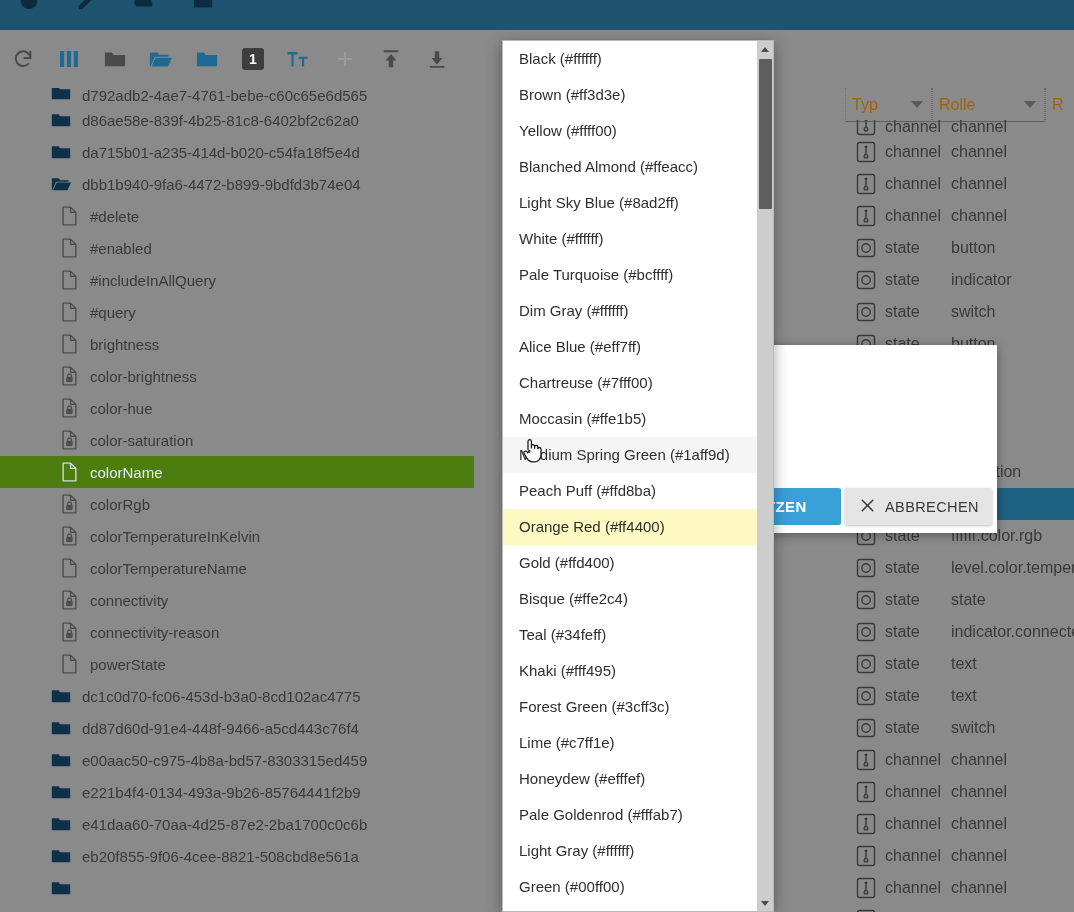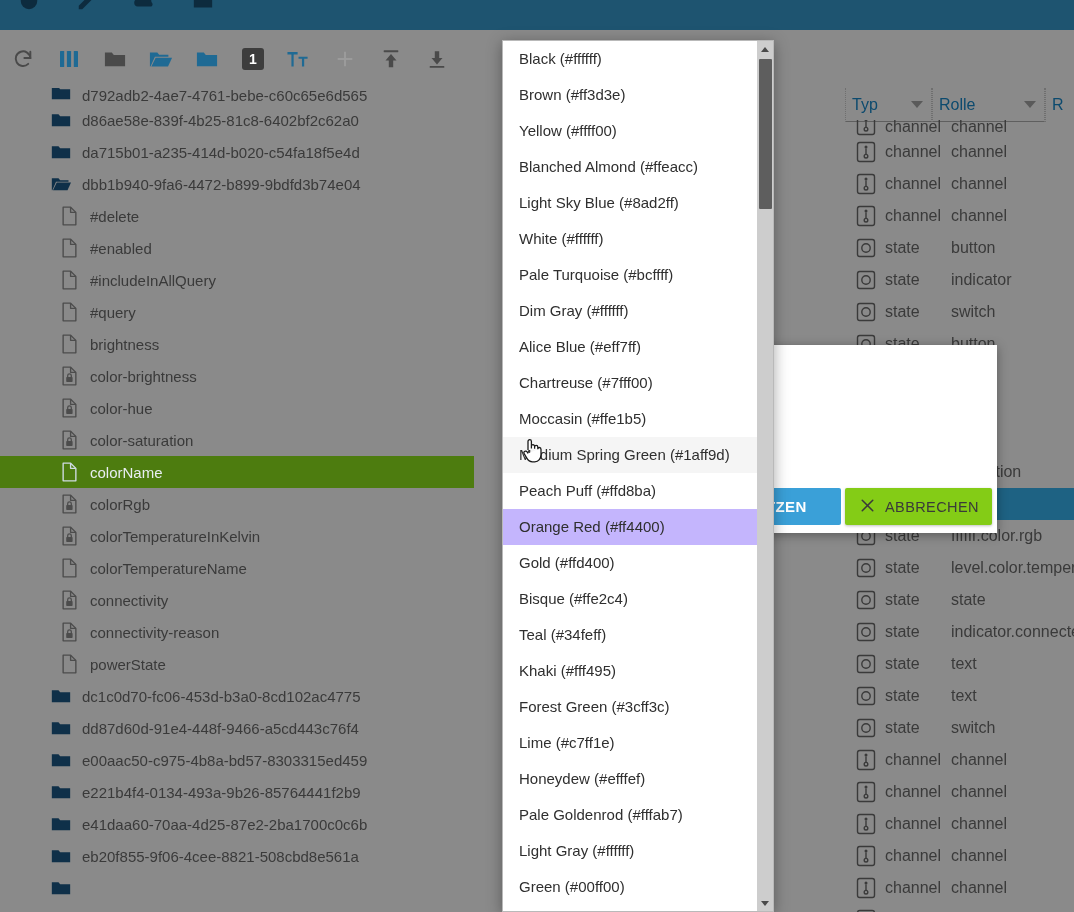--- a/index.html
+++ b/index.html
@@ -68,21 +68,21 @@
   .rtable {
     position: absolute; left: 845px; top: 88px; width: 229px; height: 824px;
     overflow: hidden;
   }
   .rt-head { height: 34px; display: flex; align-items: center; }
   .rt-col {
     height: 34px; position: relative; display: flex; align-items: center;
     border-left: 1px dotted #6f6f6f; border-right: 1px dotted #6f6f6f;
     padding: 0 6px;
   }
-  .rt-col .lbl { font-size: 16px; color: #0c4a6e; }
+  .rt-col .lbl { font-size: 16px; color: #a16207; }
   .rt-col .caret { position: absolute; right: 8px; top: 13px;
     width: 0; height: 0; border-left: 6px solid transparent; border-right: 6px solid transparent; border-top: 7px solid #5a5a5a; }
   .rt-col .underline { position: absolute; left: 0; right: 0; bottom: 0; height: 1px; background: #5f5f5f; }
   .rt-rows { position: absolute; left: 0; top: 32px; right: 0; }
   .rt-row { height: 32px; display: flex; align-items: center; font-size: 16px; color: #3a3a3a; }
   .rt-row.sel { background: #1e6283; }
   .rt-ic { width: 26px; margin-left: 8px; margin-right: 6px; flex: 0 0 auto; display:flex; align-items:center; justify-content:center;}
   .rt-typ { width: 66px; flex: 0 0 auto; }
   .rt-role { flex: 1 1 auto; white-space: nowrap; overflow: hidden; }
 
@@ -98,21 +98,21 @@
     height: 37px; width: 96px;
     background: #3aa0d8; color: #ffffff;
     font-size: 15px; font-weight: bold; letter-spacing: .4px;
     display: flex; align-items: center; justify-content: flex-start;
     padding-left: 0px;
     border: none; border-radius: 2px;
   }
   .btn-secondary {
     position: absolute; left: 99px; bottom: 0;
     height: 37px; width: 147px;
-    background: #84cc16; color: #3a3a3a;
+    background: #e5e5e5; color: #3a3a3a;
     font-size: 14.5px; letter-spacing: .4px;
     display: flex; align-items: center; gap: 10px;
     padding-left: 15px;
     border: none; border-radius: 2px;
     box-shadow: 0 1px 3px rgba(0,0,0,0.25);
   }
 
   
   .dropdown {
     position: absolute; left: 502px; top: 40px; width: 272px; height: 872px;
@@ -122,21 +122,21 @@
     overflow: hidden;
   }
   .dd-list { position: absolute; left: 0; top: 0; right: 16px; bottom: 0; }
   .dd-item {
     height: 36px; line-height: 36px;
     padding-left: 16px;
     font-size: 15px; color: #2f2f2f;
     white-space: nowrap;
   }
   .dd-item.hover { background: #f5f5f5; }
-  .dd-item.selected { background: #c4b5fd; }
+  .dd-item.selected { background: #fef9c3; }
   .dd-scroll {
     position: absolute; right: 0; top: 0; width: 16px; bottom: 0;
     background: #cdcdcd;
   }
   .dd-scroll .arrow-up, .dd-scroll .arrow-dn {
     position: absolute; left: 0; width: 16px; height: 16px;
     display: flex; align-items: center; justify-content: center;
   }
   .dd-scroll .arrow-up { top: 0; }
   .dd-scroll .arrow-dn { bottom: 0; }

